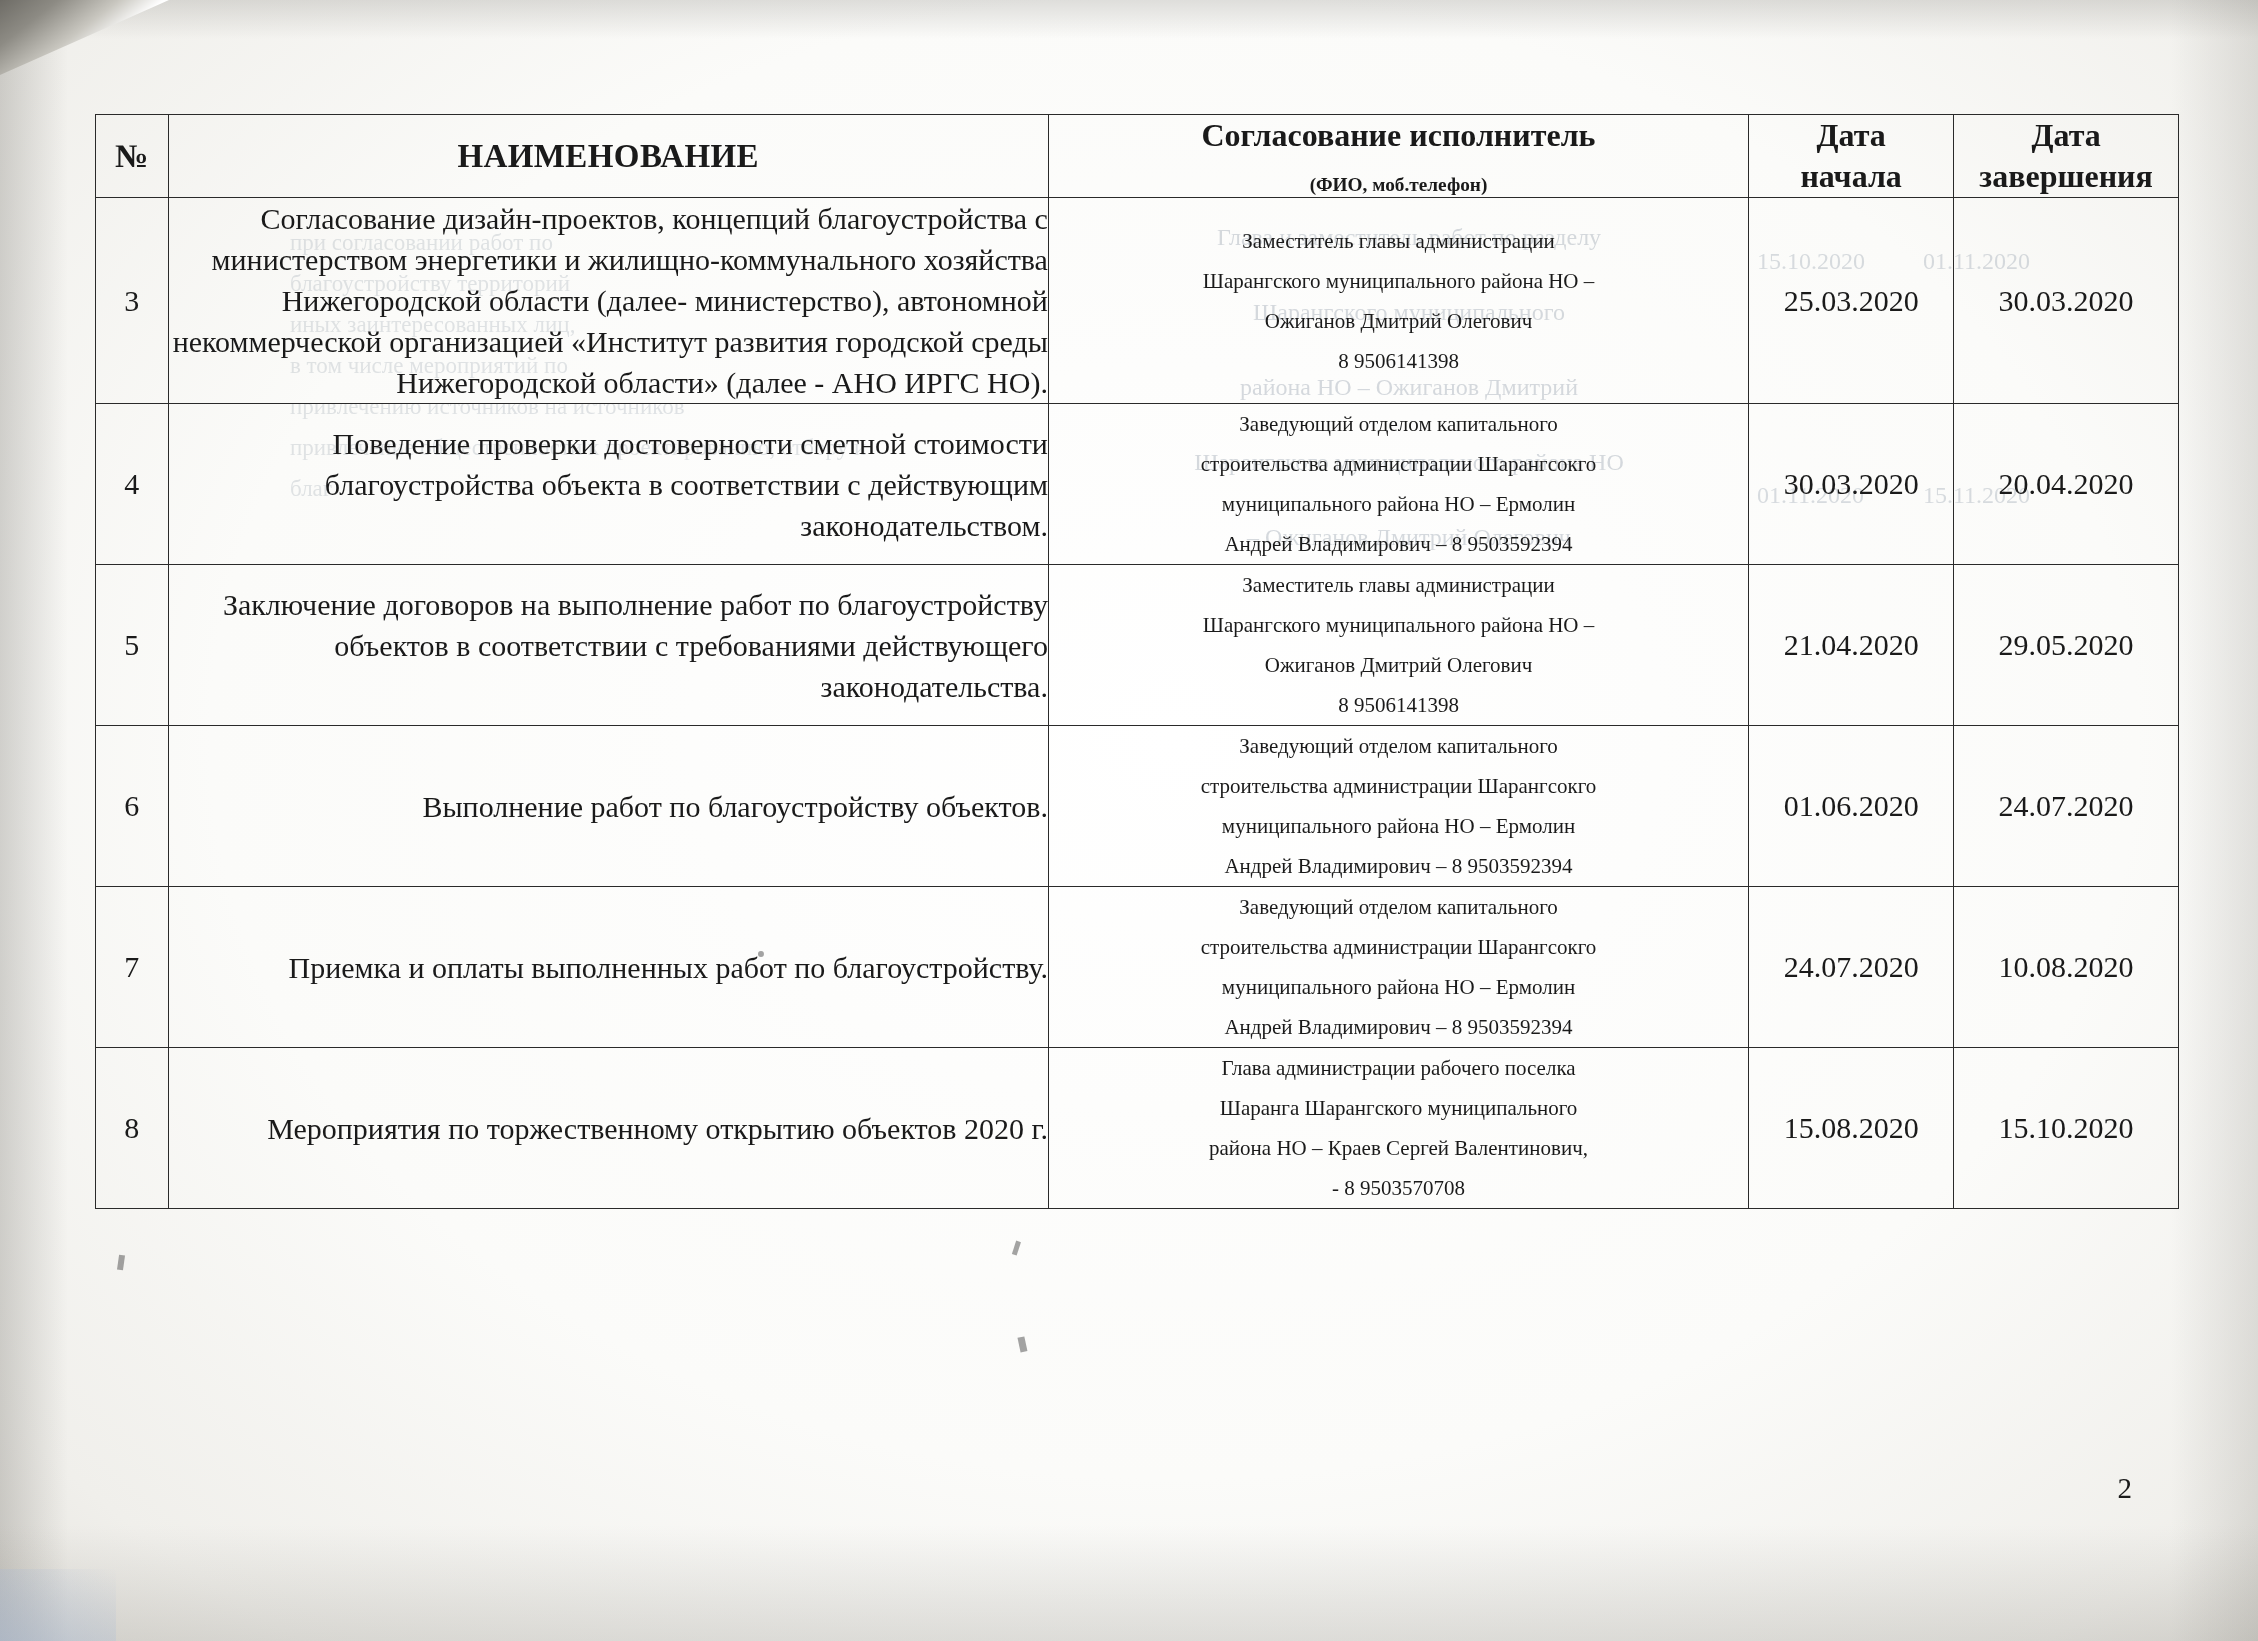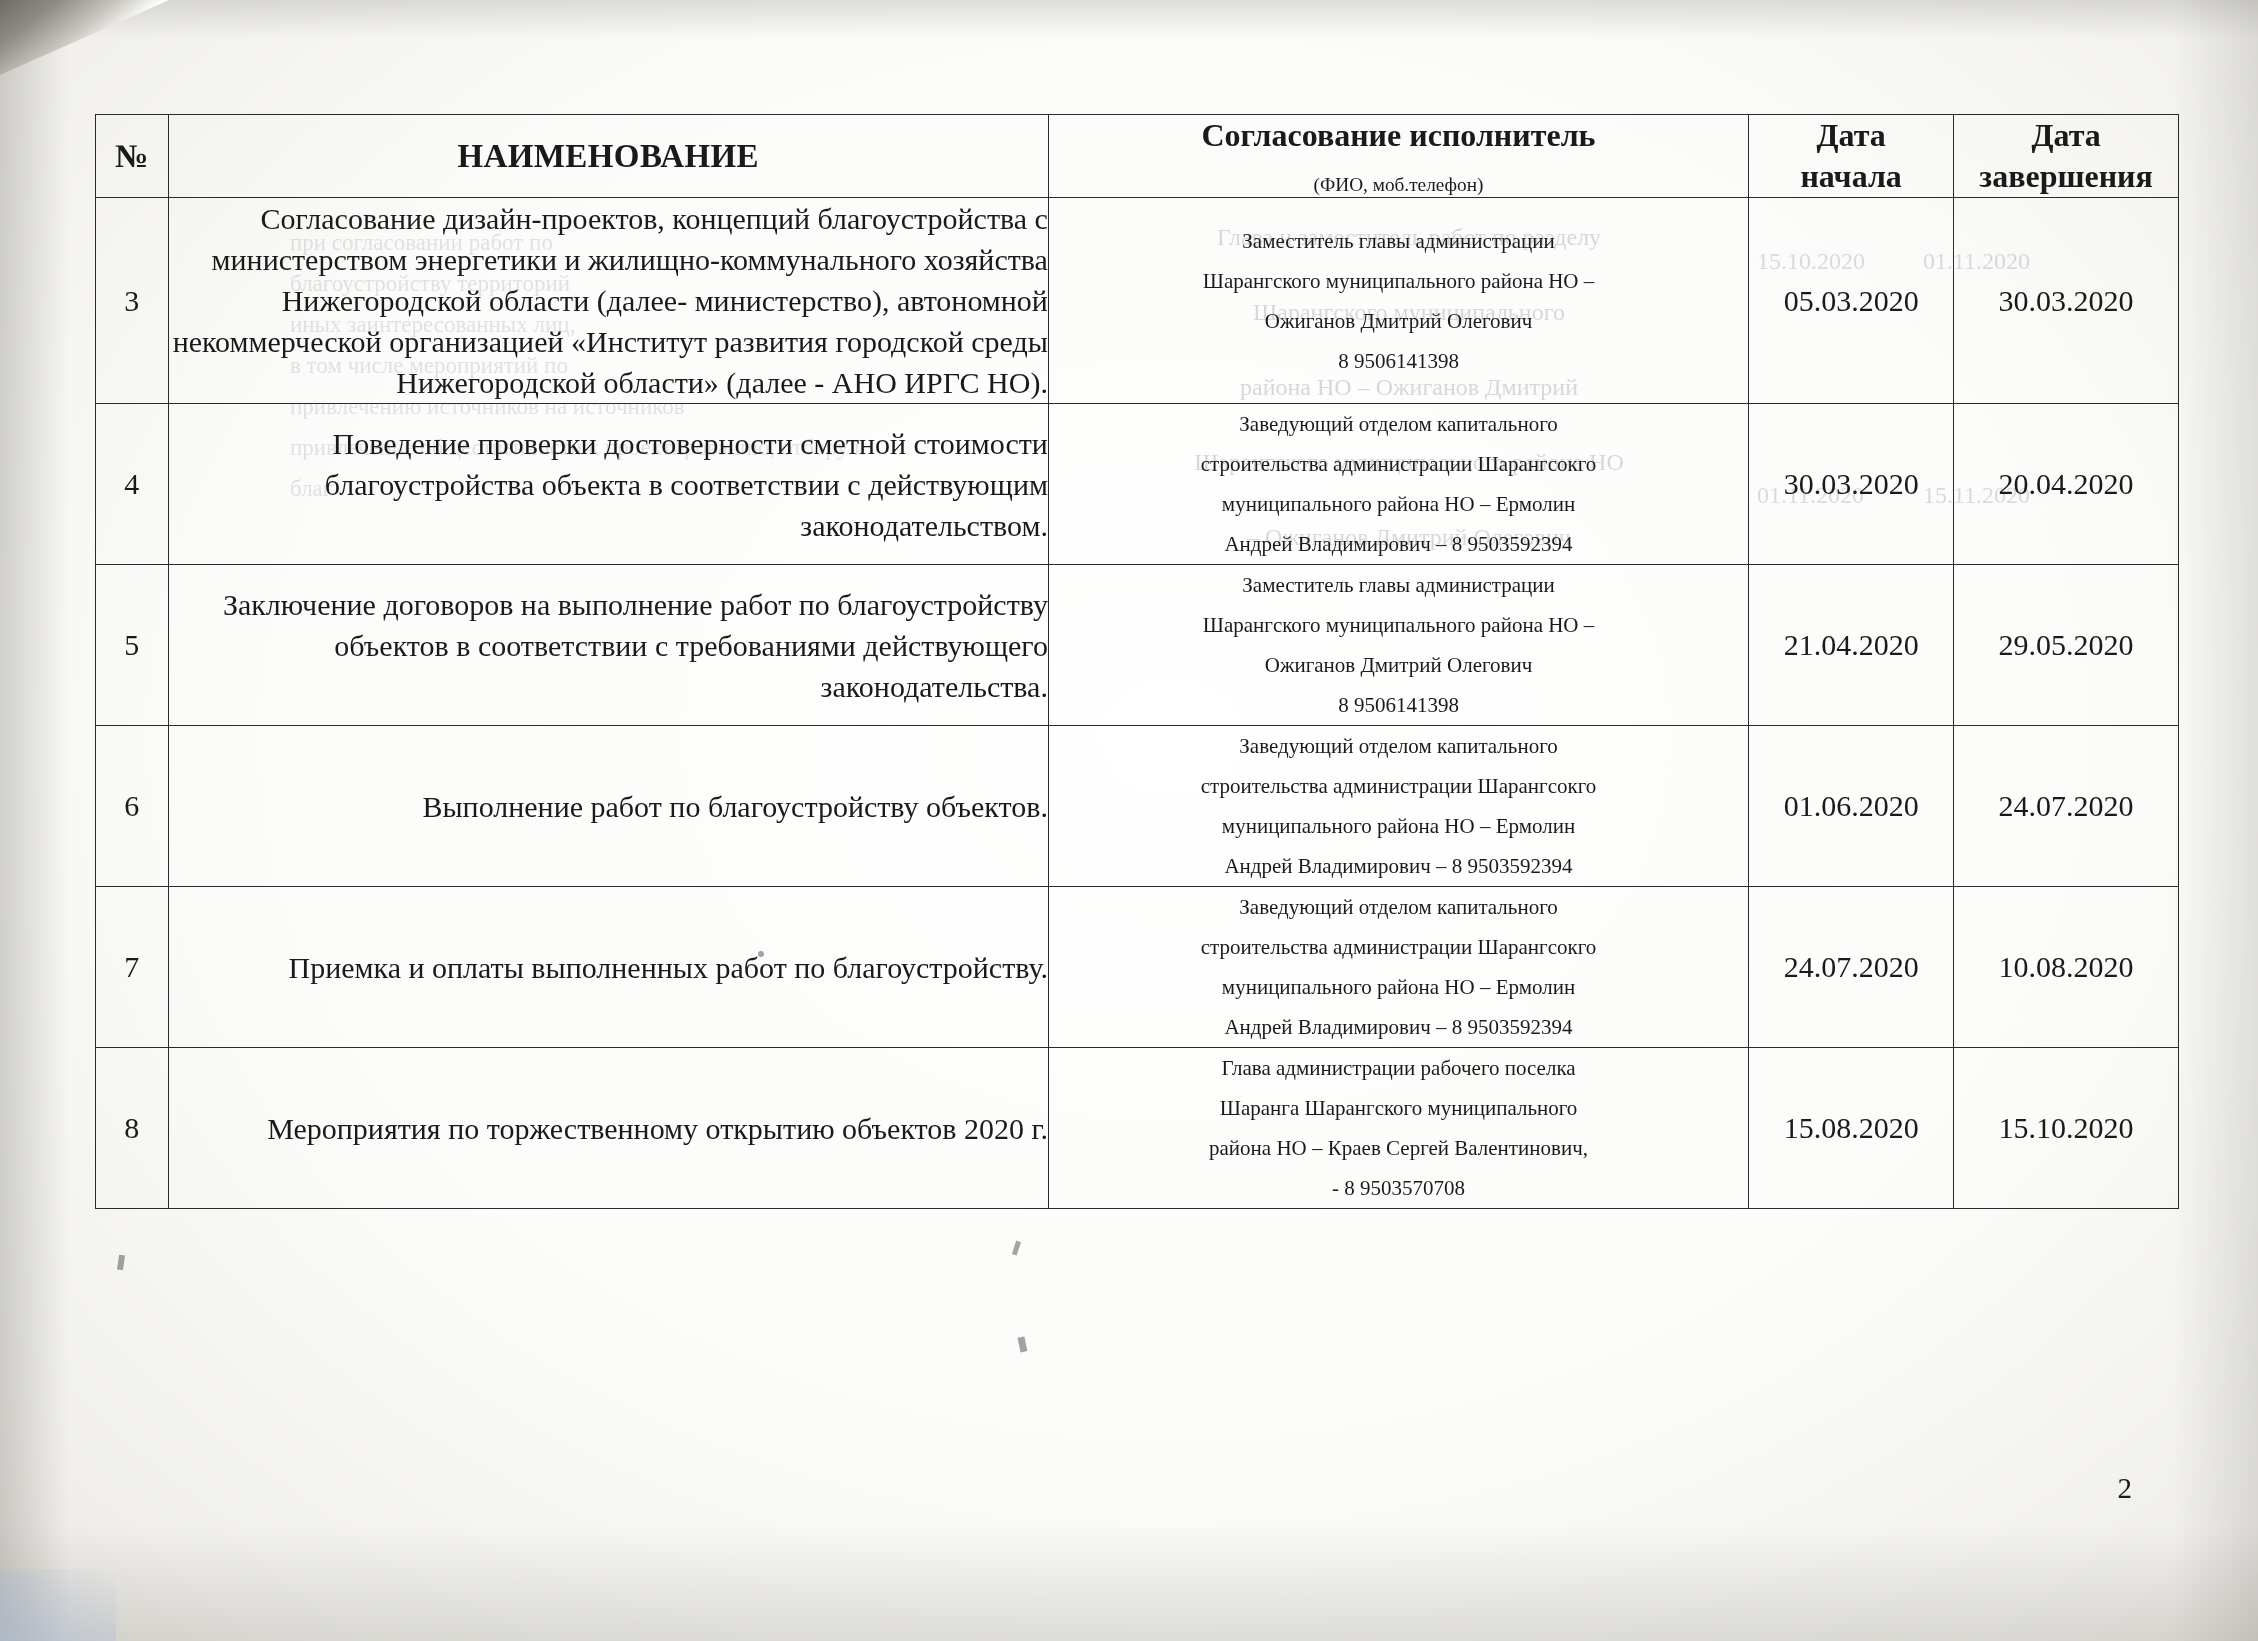--- a/index.html
+++ b/index.html
@@ -124,21 +124,21 @@
     padding: 0;
   }
   thead th {
     font-weight: bold;
     text-align: center;
     padding: 13.5px 5.8px 17.4px 5.8px;
   }
   .th-num { font-size: 33px; }
   .th-name { font-size: 33px; letter-spacing: 0.4px; }
   .th-resp-main { font-size: 32px; display: block; }
-  .th-resp-sub { font-size: 19.3px; font-weight: normal; display: block; margin-top: 20px; }
+  .th-resp-sub { font-size: 19.3px; font-weight: bold; display: block; margin-top: 20px; }
   .th-date { font-size: 32px; line-height: 41px; }
 
   td.c-num {
     text-align: center;
     font-size: 30px;
   }
   td.c-name {
     font-size: 30px;
     line-height: 41px;
     padding: 15.4px 17.4px 15.4px 21px;
@@ -245,21 +245,21 @@
     <tbody>
       <tr>
         <td class="c-num">3</td>
         <td class="c-name">Согласование дизайн-проектов, концепций благоустройства с министерством энергетики и жилищно-коммунального хозяйства Нижегородской области (далее- министерство), автономной некоммерческой организацией «Институт развития городской среды Нижегородской области» (далее - АНО ИРГС НО).</td>
         <td class="c-resp">
           <div>Заместитель главы администрации</div>
           <div>Шарангского муниципального района  НО –</div>
           <div>Ожиганов Дмитрий Олегович</div>
           <div>8 9506141398</div>
         </td>
-        <td class="c-date">05.03.2020</td>
+        <td class="c-date">25.03.2020</td>
         <td class="c-date">30.03.2020</td>
       </tr>
 
       <tr>
         <td class="c-num">4</td>
         <td class="c-name">Поведение проверки достоверности сметной стоимости благоустройства объекта в соответствии с действующим законодательством.</td>
         <td class="c-resp">
           <div>Заведующий отделом капитального</div>
           <div>строительства администрации Шарангсокго</div>
           <div>муниципального района НО – Ермолин</div>

